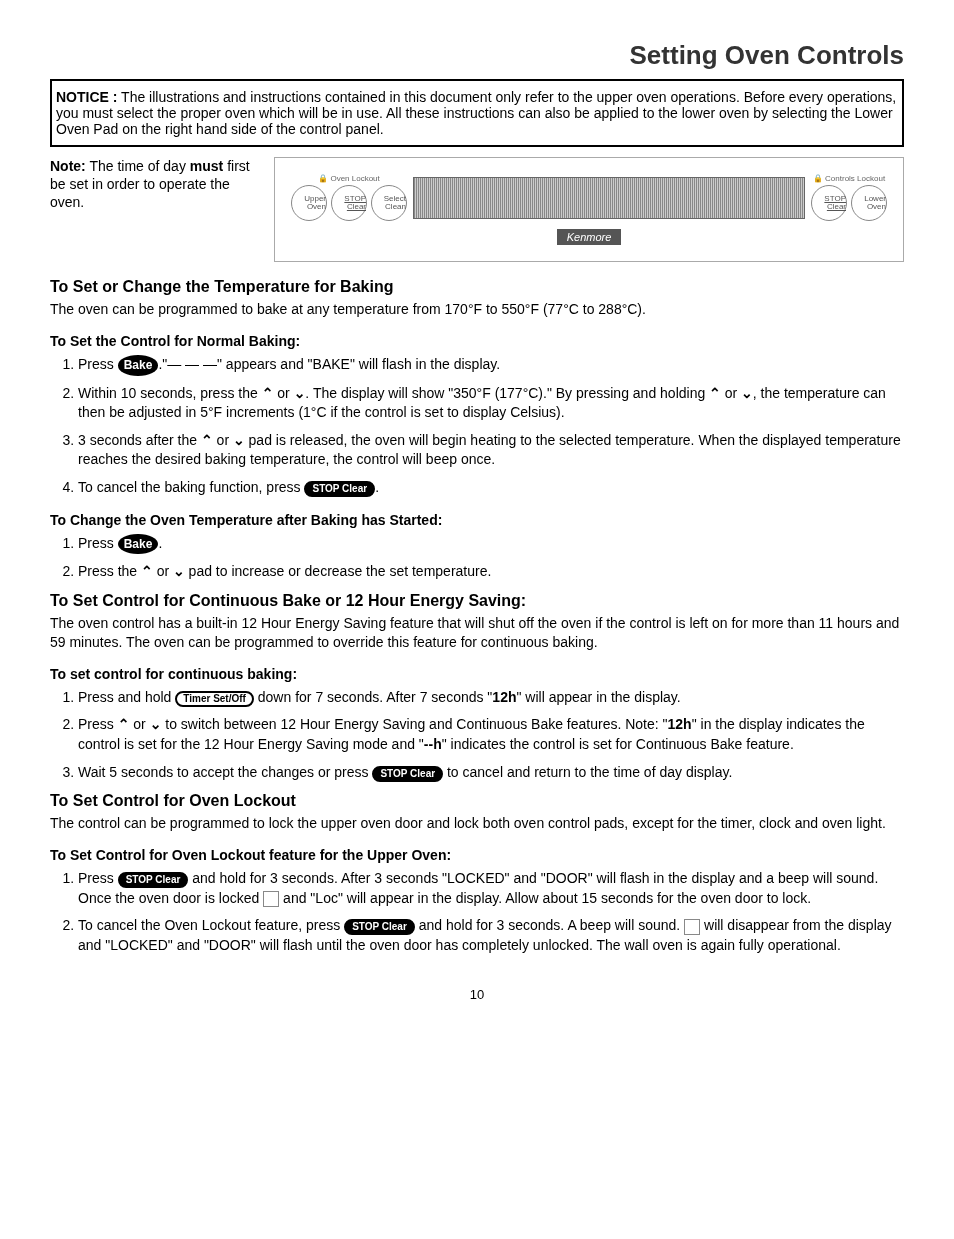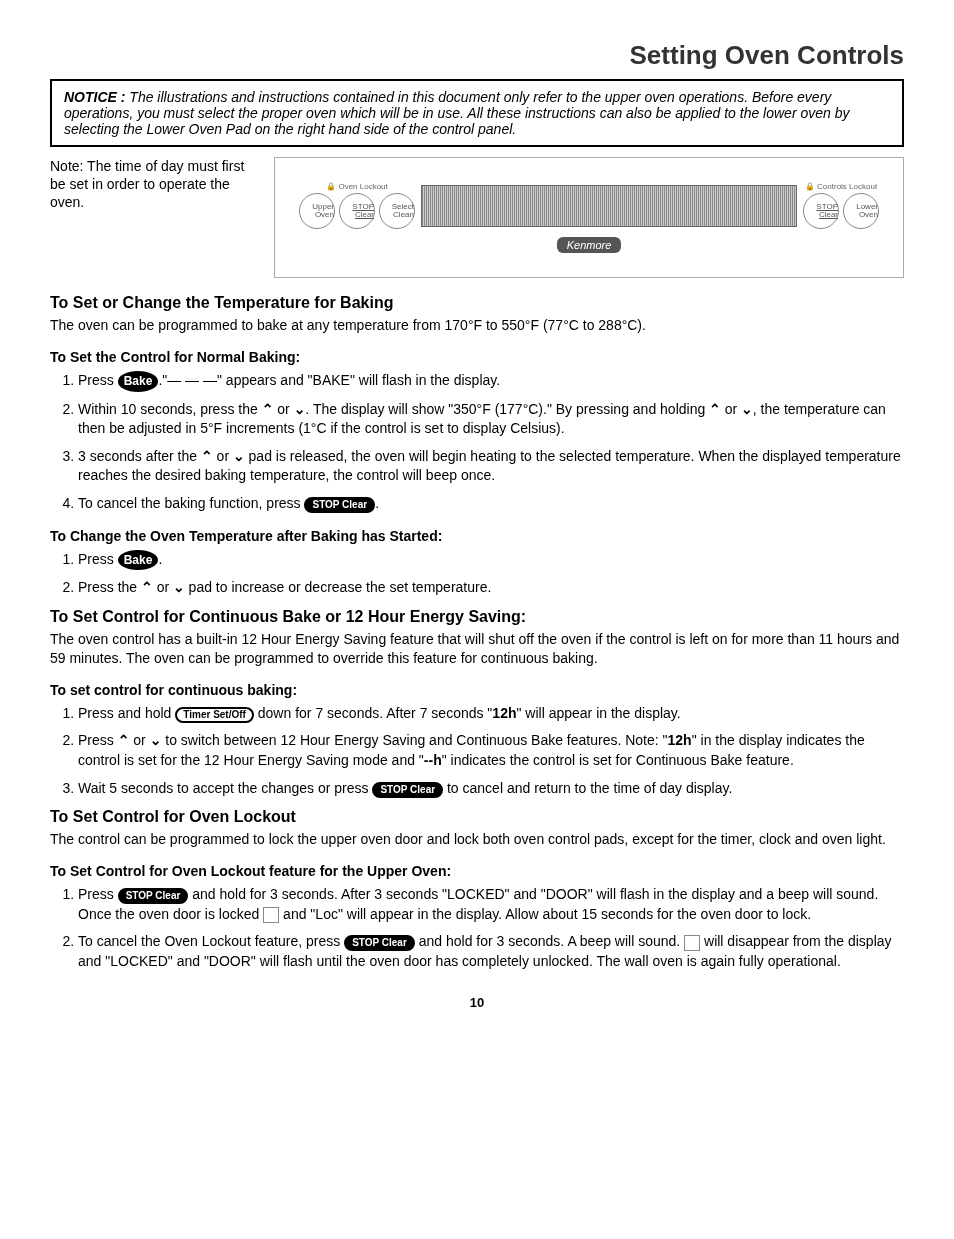--- a/index.html
+++ b/index.html
@@ -13,42 +13,41 @@
   }
   h1 {
     font-size: 26px;
     font-weight: bold;
     color: #333;
     margin: 0 0 8px 0;
     text-align: right;
   }
   .notice-box {
     border: 2px solid #000;
-    padding: 8px 12px;
+    padding: 8px 4px;
     margin-bottom: 10px;
     font-size: 14px;
-    font-style: italic;
   }
   .notice-box b { font-weight: bold; }
   .note-row {
     display: flex;
     align-items: flex-start;
     gap: 14px;
     margin-bottom: 16px;
   }
   .note-text {
     width: 210px;
     font-size: 14px;
     line-height: 1.3;
   }
-  .note-text b { font-weight: normal; }
+  .note-text b { font-weight: bold; }
   .panel-diagram {
     flex: 1;
     border: 1px solid #aaa;
-    padding: 24px;
+    padding: 16px;
     font-size: 9px;
     color: #666;
   }
   .panel-top {
     display: flex;
     align-items: center;
     gap: 6px;
     margin-bottom: 8px;
   }
   .panel-btn {
@@ -83,21 +82,21 @@
     text-align: center;
     margin-top: 8px;
   }
   .brand-badge {
     display: inline-block;
     background: #555;
     color: #fff;
     font-style: italic;
     font-size: 11px;
     padding: 2px 10px;
-    border-radius: 6px;
+    border-radius: 0;
   }
   h2 {
     font-size: 16px;
     font-weight: bold;
     margin: 4px 0 2px 0;
   }
   h3 {
     font-size: 14px;
     font-weight: bold;
     margin: 14px 0 6px 0;
@@ -140,21 +139,21 @@
     display: inline-block;
     font-weight: bold;
     font-size: 14px;
   }
   .lock-glyph {
     display:inline-block;
     width:14px; height:14px;
     border:1px solid #888;
     vertical-align: middle;
   }
-  .pagenum { text-align:center; font-weight:bold; margin-top:24px; font-size:13px;}
+  .pagenum { text-align:center; font-weight:normal; margin-top:32px; font-size:13px;}
 </style>
 </head>
 <body>
 
 <h1>Setting Oven Controls</h1>
 
 <div class="notice-box">
   <b>NOTICE :</b><span> The illustrations and instructions contained in this document only refer to the upper oven operations. Before every operations, you must select the proper oven which will be in use. All these instructions can also be applied to the lower oven by selecting the Lower Oven Pad on the right hand side of the control panel.</span>
 </div>
 

